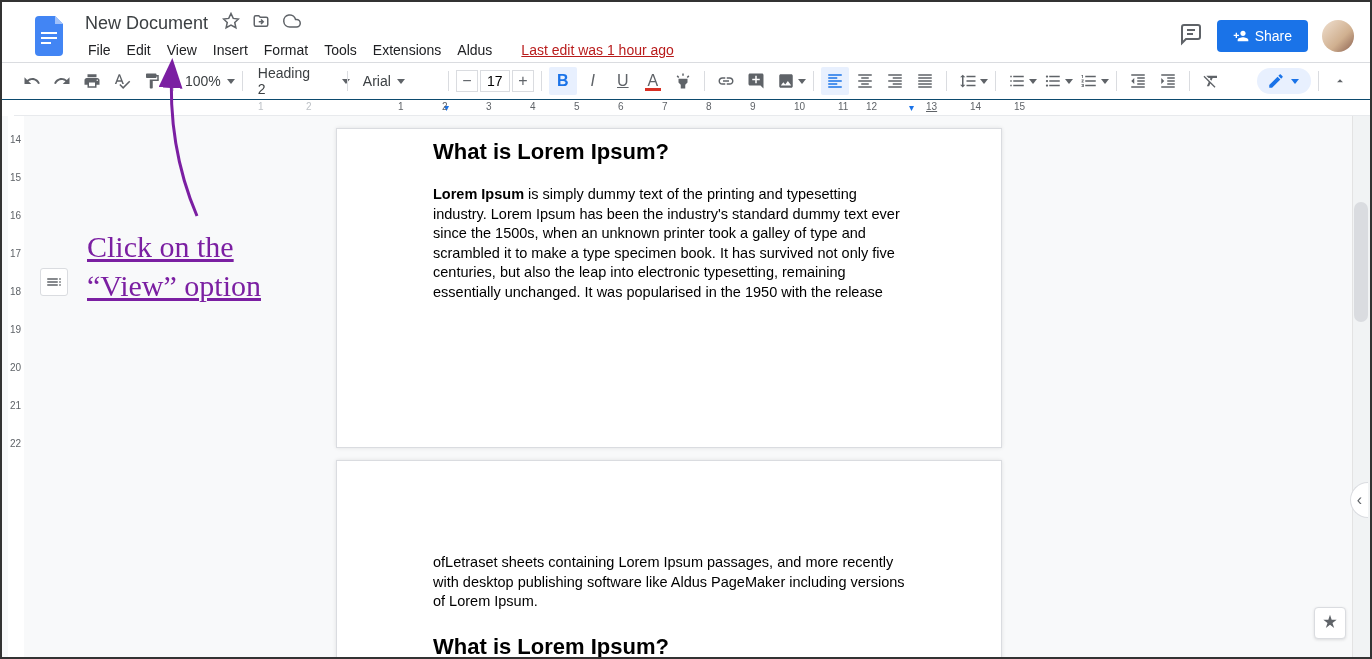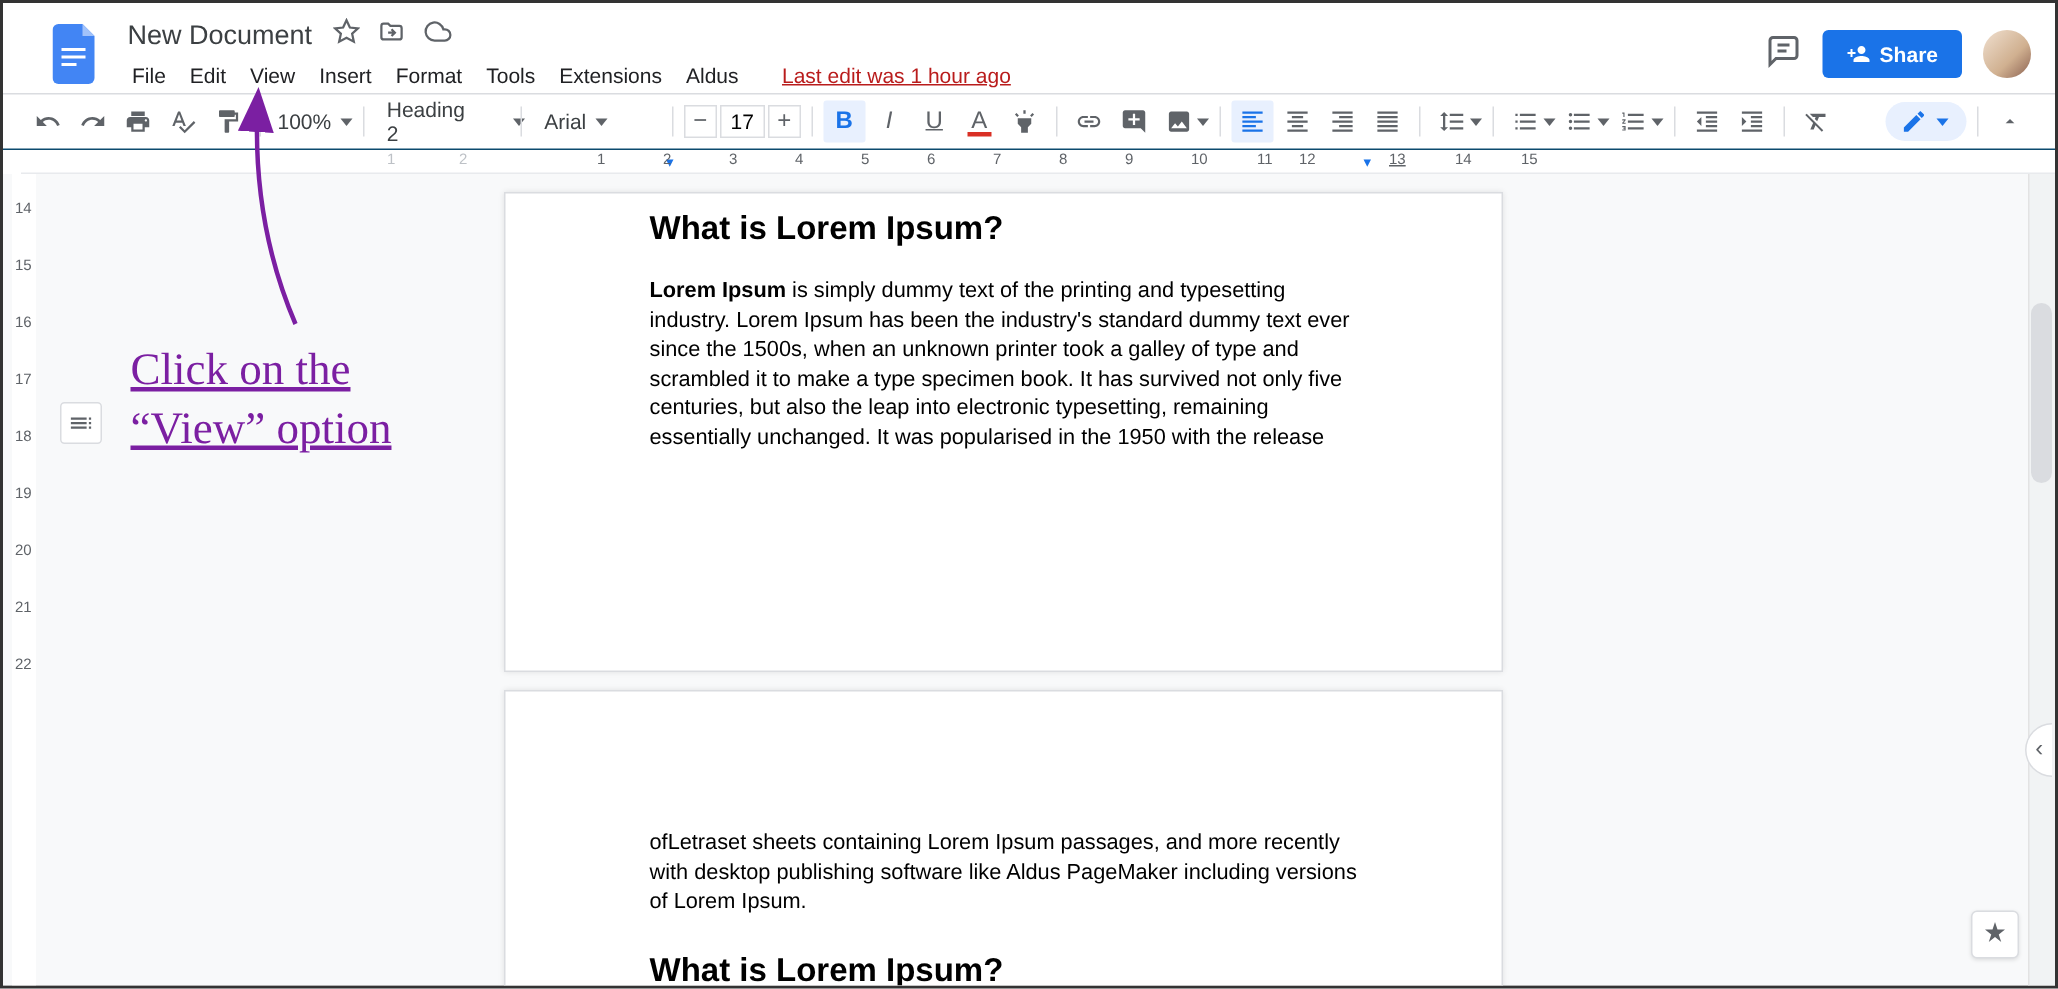--- a/index.html
+++ b/index.html
@@ -8,21 +8,21 @@
 .docs-icon { width: 36px; height: 48px; margin-right: 12px; display:flex; align-items:center; justify-content:center;}
 .title-area { flex: 1; }
 .title-row { display: flex; align-items: center; gap: 10px; margin-bottom: 2px; }
 .doc-title { font-size: 18px; color: #3c4043; padding: 2px 4px; }
 .title-icons { display: flex; gap: 12px; color: #5f6368; }
 .menu-row { display: flex; align-items: center; gap: 2px; }
 .menu-item { font-size: 14px; color: #202124; padding: 4px 7px; cursor: pointer; border-radius: 4px; }
 .last-edit { font-size: 14px; color: #b91c1c; margin-left: 20px; text-decoration: underline; cursor: pointer; }
 .header-right { display: flex; align-items: center; gap: 14px; }
 .comment-icon { color: #5f6368; cursor: pointer; }
-.share-btn { background: #1a73e8; color: #fff; border: none; border-radius: 4px; padding: 8px 16px; font-size: 14px; font-weight: 700; cursor: pointer; display: flex; align-items: center; gap: 6px; }
+.share-btn { background: #1a73e8; color: #fff; border: none; border-radius: 4px; padding: 8px 16px; font-size: 14px; font-weight: 400; cursor: pointer; display: flex; align-items: center; gap: 6px; }
 .avatar { width: 32px; height: 32px; border-radius: 50%; background: linear-gradient(135deg, #f0e0d0 0%, #d0b090 60%, #8a6050 100%); }
 .toolbar { border-top: 1px solid #dadce0; border-bottom: 1px solid #0c4a6e; height: 38px; display: flex; align-items: center; padding: 0 16px; gap: 2px; }
 .tb-btn { width: 28px; height: 28px; display: flex; align-items: center; justify-content: center; cursor: pointer; border-radius: 2px; color: #5f6368; }
 .tb-btn.active { background: #e8f0fe; color: #1a73e8; }
 .tb-sep { width: 1px; height: 20px; background: #dadce0; margin: 0 5px; }
 .tb-select { font-size: 14px; color: #3c4043; padding: 4px 8px; cursor: pointer; display: flex; align-items: center; gap: 6px; }
 .tb-input { width: 30px; height: 22px; text-align: center; border: 1px solid #dadce0; font-size: 14px; }
 .tb-minus, .tb-plus { width: 22px; height: 22px; border: 1px solid #dadce0; display: flex; align-items: center; justify-content: center; cursor: pointer; color: #5f6368; font-size: 16px; }
 .triangle-down { width: 0; height: 0; border-left: 4px solid transparent; border-right: 4px solid transparent; border-top: 5px solid #5f6368; }
 .ruler-h { height: 16px; background: #fff; border-bottom: 1px solid #e8eaed; position: relative; margin-left: 12px; overflow: hidden; }

